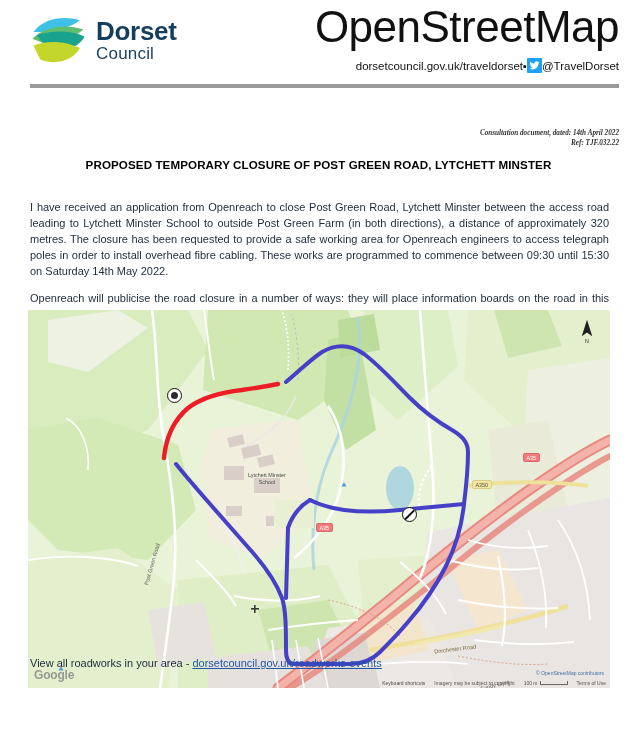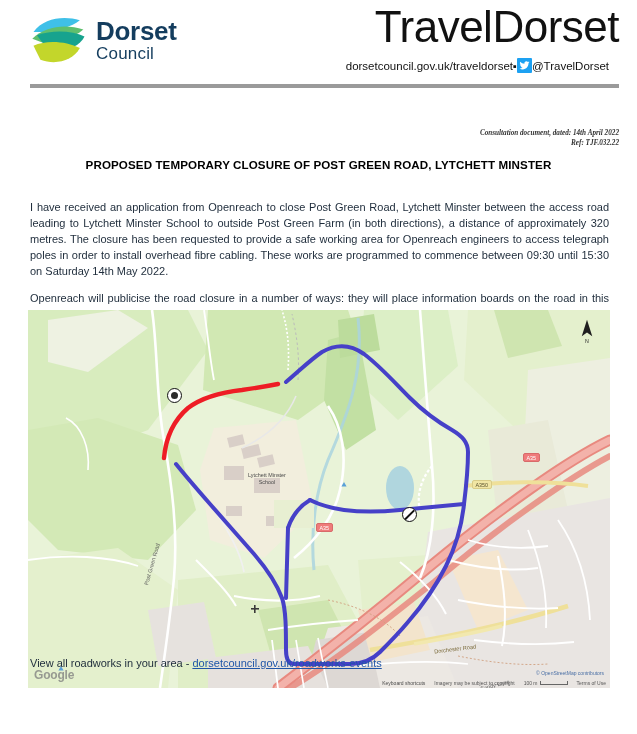--- a/index.html
+++ b/index.html
@@ -52,21 +52,21 @@
     top: 4px;
     font-size: 44px;
     font-weight: normal;
     color: #111;
     letter-spacing: -0.5px;
     line-height: 1.05;
     font-family: "Liberation Sans", sans-serif;
   }
   .consult-sub {
     position: absolute;
-    right: 28px;
+    right: 18px;
     top: 58px;
     font-size: 11.5px;
     color: #111;
     display: flex;
     align-items: center;
     gap: 0;
   }
   .dot-sep { font-size: 11px; color:#111; }
   .tw-icon {
     width: 15px; height: 15px;
@@ -243,21 +243,21 @@
       <path d="M4 46 C26 24, 62 20, 92 30 C74 46, 46 50, 20 52 Z" fill="#5fbf6e"></path>
       <path d="M12 40 C40 30, 72 32, 94 42 C84 62, 56 70, 30 64 Z" fill="#17a38e"></path>
       <path d="M6 58 C28 48, 62 50, 86 62 C74 84, 44 92, 18 82 Z" fill="#c3d62b"></path>
     </svg>
     <span class="logo-text">
       <span class="logo-dorset">Dorset</span>
       <span class="logo-council">Council</span>
     </span>
   </div>
 
-  <div class="consult-title">TravelDorset</div>
+  <div class="consult-title">OpenStreetMap</div>
 
   <div class="consult-sub">
     <span>dorsetcouncil.gov.uk/traveldorset</span>
     <span class="dot-sep">▪</span>
     <span class="tw-icon">
       <svg viewBox="0 0 24 24">
           <path fill="#ffffff" d="M23 4.9a9 9 0 0 1-2.6.7 4.5 4.5 0 0 0 2-2.5 9 9 0 0 1-2.9 1.1 4.5 4.5 0 0 0-7.7 4.1A12.8 12.8 0 0 1 2.5 3.6a4.5 4.5 0 0 0 1.4 6 4.4 4.4 0 0 1-2-.6 4.5 4.5 0 0 0 3.6 4.4 4.5 4.5 0 0 1-2 .1 4.5 4.5 0 0 0 4.2 3.1A9 9 0 0 1 1 18.5a12.7 12.7 0 0 0 6.9 2c8.3 0 12.8-6.9 12.8-12.8v-.6A9 9 0 0 0 23 4.9z"></path>
         </svg>
     </span>
     <span>@TravelDorset</span>

